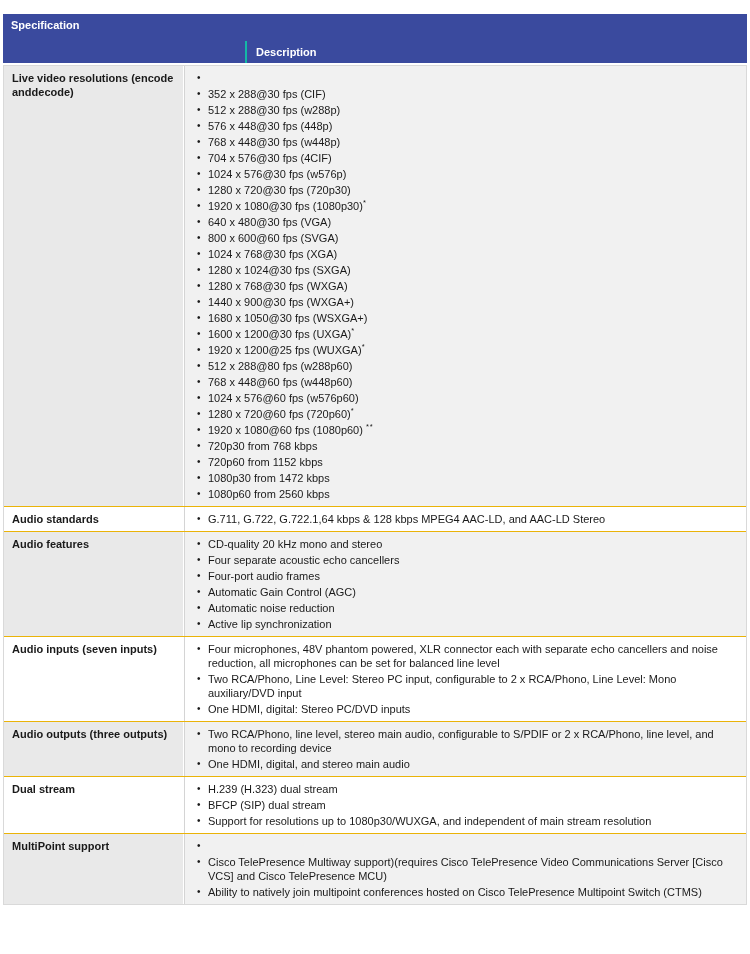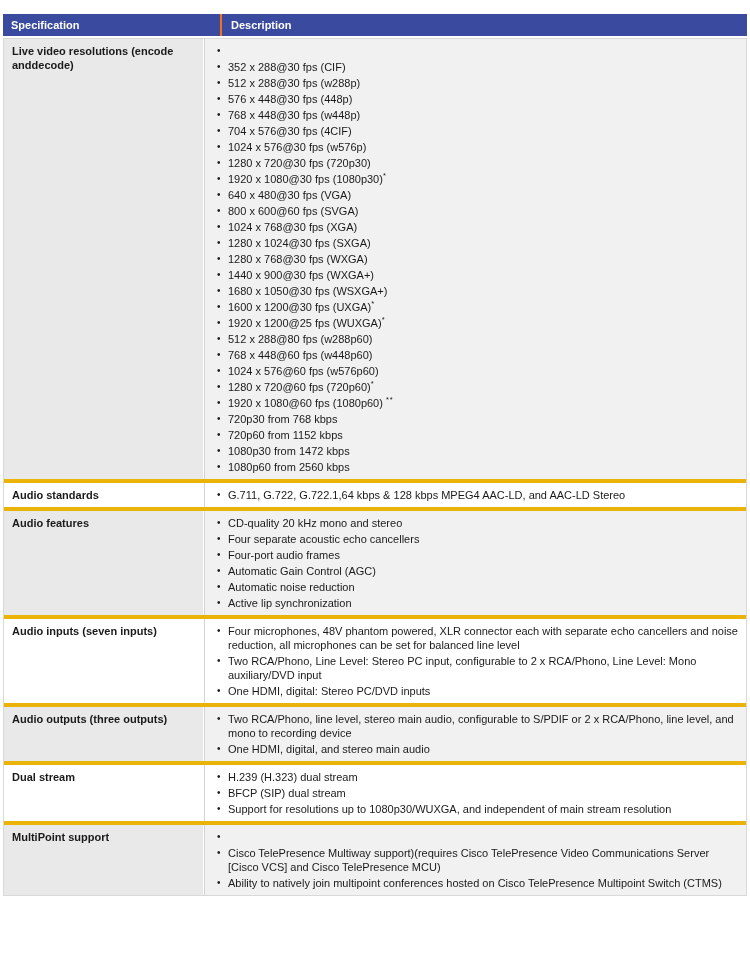--- a/index.html
+++ b/index.html
@@ -20,33 +20,33 @@
     margin-bottom: 2px;
   }
   .th {
     color: #ffffff;
     font-weight: bold;
     font-size: 11px;
     line-height: 22px;
     height: 22px;
     box-sizing: border-box;
   }
-  .th-spec { width: 217px; padding-left: 8px; }
-  .th-desc { flex: 1; padding-left: 9px; border-left: 2px solid #f97316; }
+  .th-spec { width: 242px; padding-left: 8px; }
+  .th-desc { flex: 1; padding-left: 9px; border-left: 2px solid #14b8a6; margin-top: 27px; }
 
   
   .tbody {
     border: 1px solid #d9d9d9;
   }
-  .row { display: flex; border-top: 4px solid #eab308; }
+  .row { display: flex; border-top: 1px solid #eab308; }
   .row:first-child { border-top: none; }
 
   .cell { box-sizing: border-box; font-size: 11px; }
   .cell-spec {
-    width: 200px;
+    width: 180px;
     padding: 5px 6px 5px 8px;
     font-weight: bold;
     line-height: 14px;
     border-right: 1px solid #ffffff;
     background: #ffffff;
   }
   .cell-desc {
     flex: 1;
     padding: 3px 8px 3px 12px;
     border-left: 1px solid #d4d4d4;

